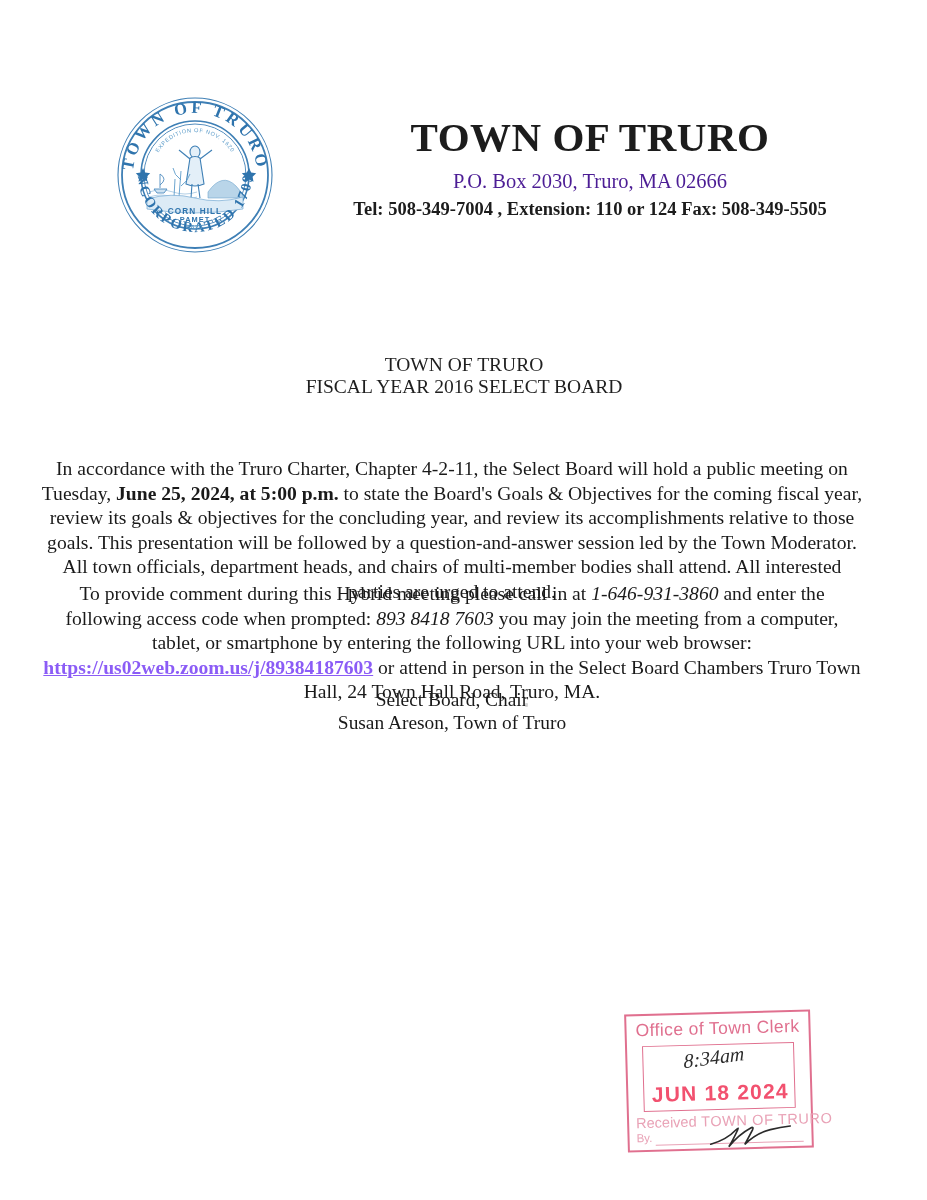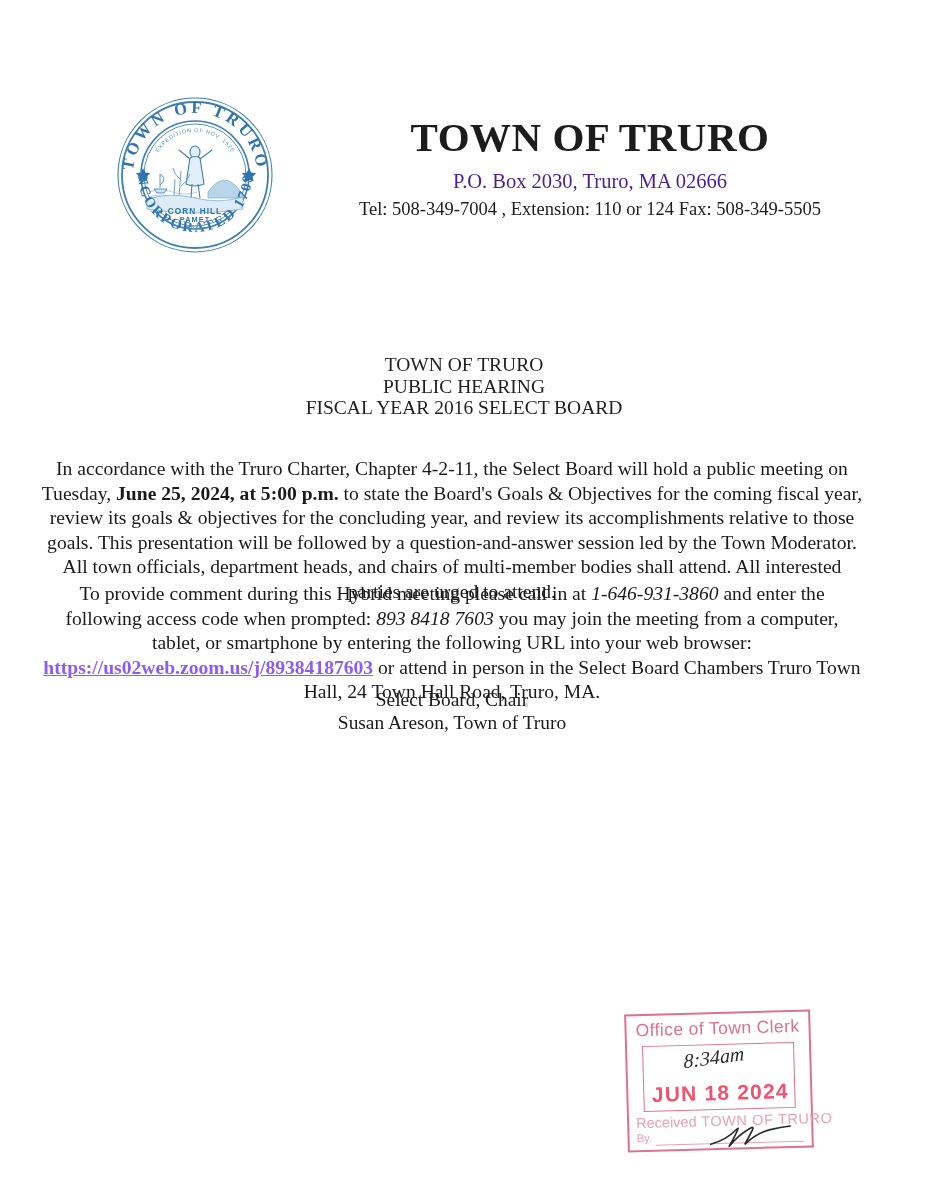--- a/index.html
+++ b/index.html
@@ -52,21 +52,21 @@
   }
   .lh-addr {
     font-size: 20.5px;
     margin-top: 11px;
     line-height: 1.15;
     color: #4c1d95;
     white-space: nowrap;
   }
   .lh-tel {
     font-size: 18.5px;
-    font-weight: normal;
+    font-weight: bold;
     margin-top: 5px;
     line-height: 1.15;
     color: #1c1c1c;
     white-space: nowrap;
   }
 
   
   .notice-heading {
     position: absolute;
     left: 52px;
@@ -291,21 +291,20 @@
 
     <div class="letterhead-text">
       <div class="lh-title">TOWN OF TRURO</div>
       <div class="lh-addr">P.O. Box 2030, Truro, MA  02666</div>
       <div class="lh-tel">Tel:  508-349-7004 , Extension: 110 or 124  Fax: 508-349-5505</div>
     </div>
   </div>
 
   <div class="notice-heading">
     <div>TOWN OF TRURO</div>
-    <div>PUBLIC HEARING</div>
     <div>FISCAL YEAR 2016 SELECT BOARD</div>
   </div>
 
   <div class="body-block" id="para-1">
     <p>
       <span>In accordance with the Truro Charter, Chapter 4-2-11, the Select Board will hold a public meeting on Tuesday, </span><span class="b">June 25, 2024, at 5:00 p.m.</span><span> to state the Board's Goals &amp; Objectives for the coming fiscal year, review its goals &amp; objectives for the concluding year, and review its accomplishments relative to those goals.  This presentation will be followed by a question-and-answer session led by the Town Moderator.  All town officials, department heads, and chairs of multi-member bodies shall attend.  All interested parties are urged to attend.</span>
     </p>
   </div>
 
   <div class="body-block" id="para-2">

